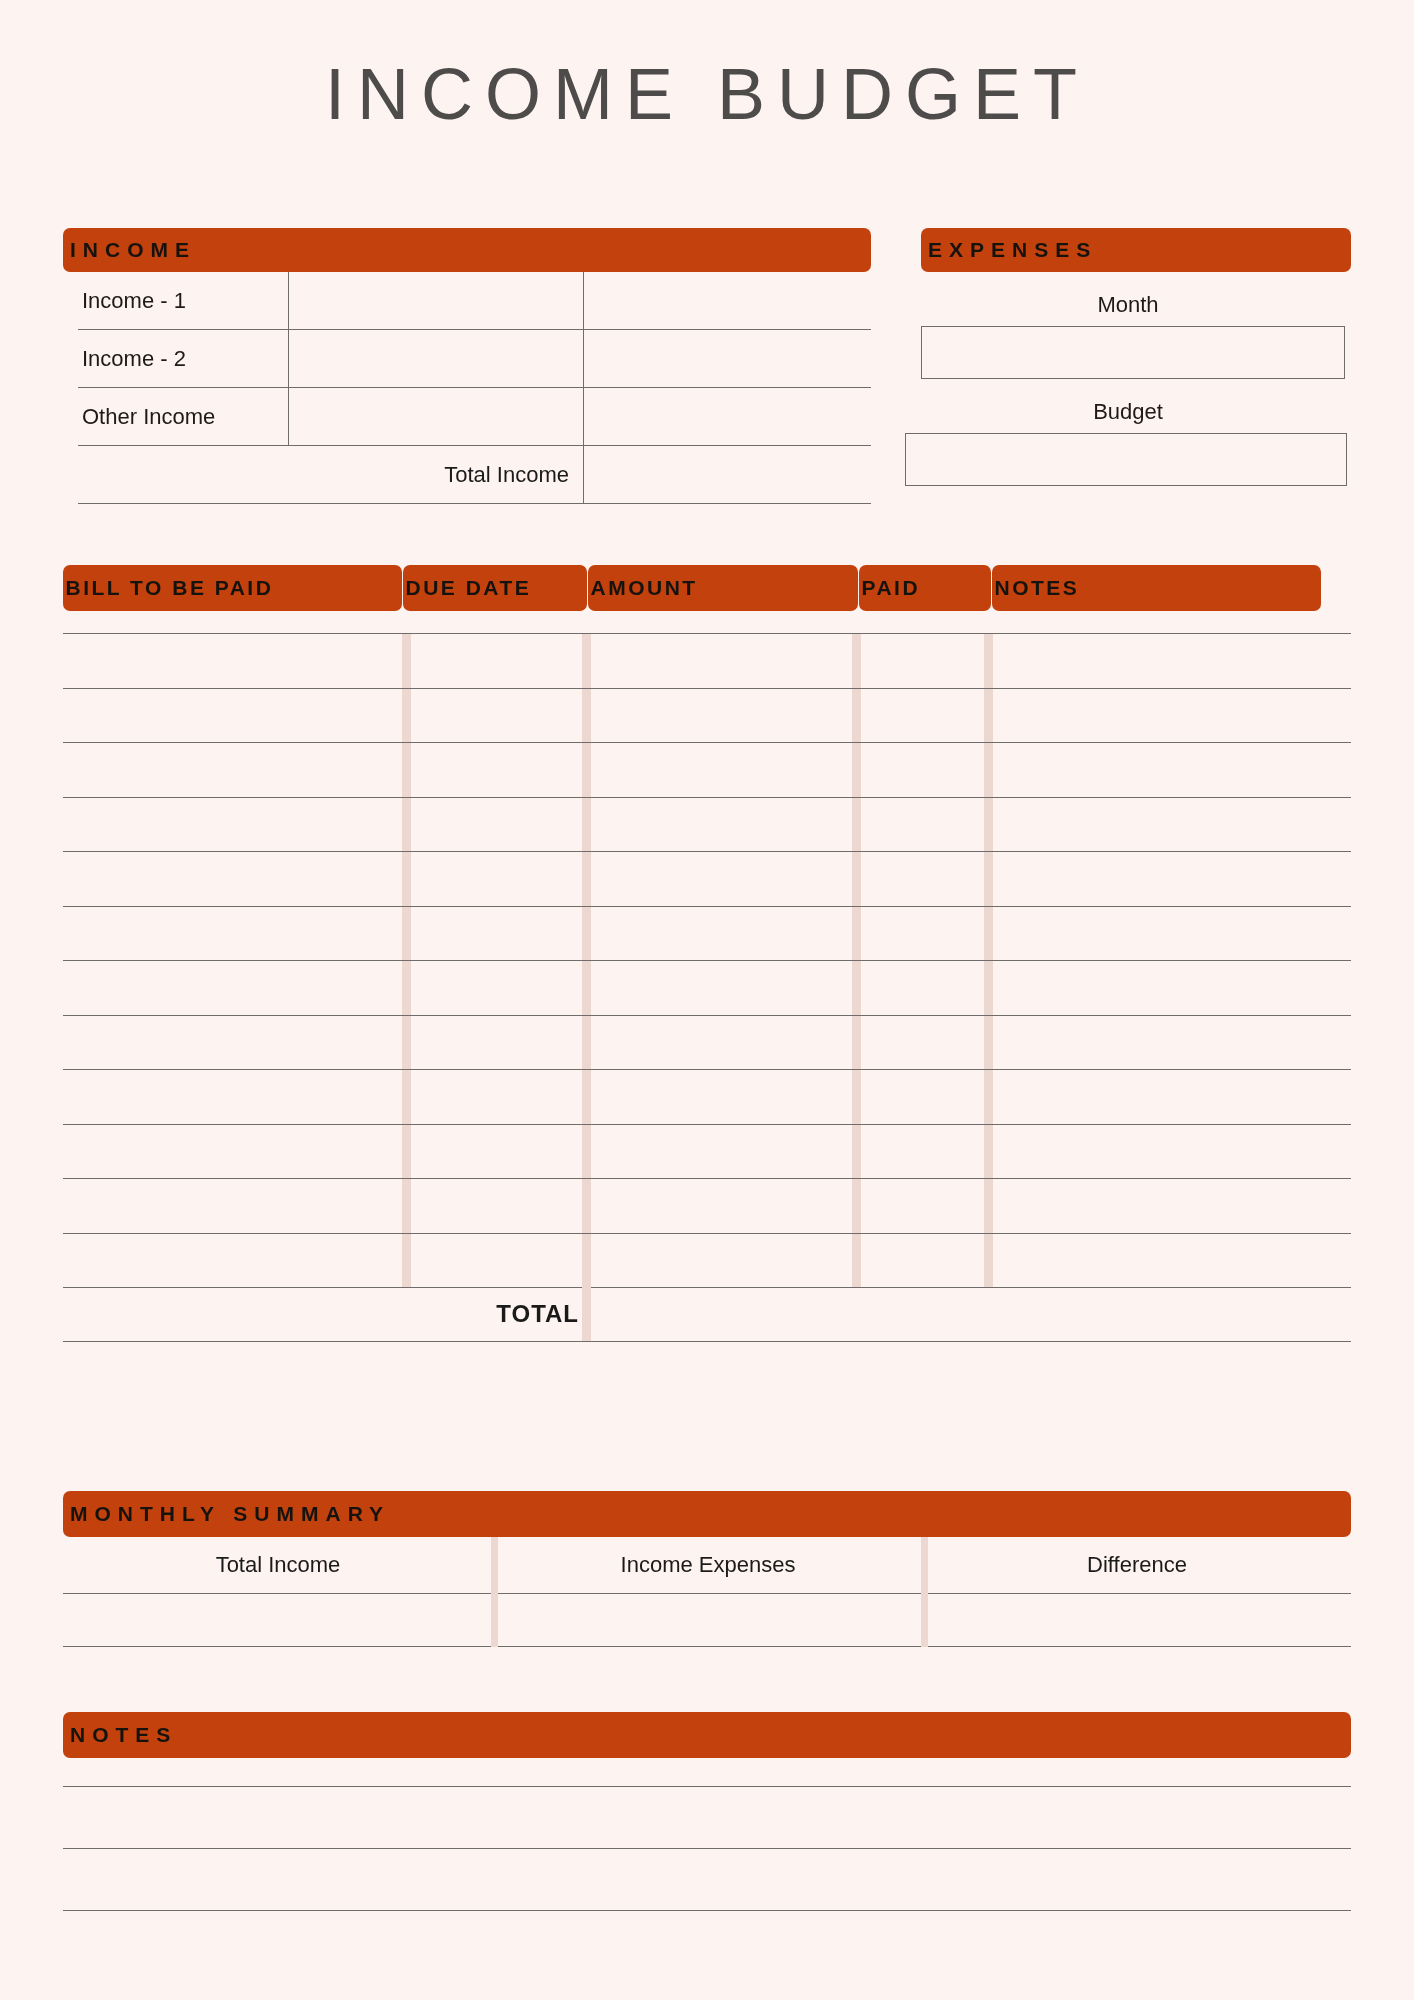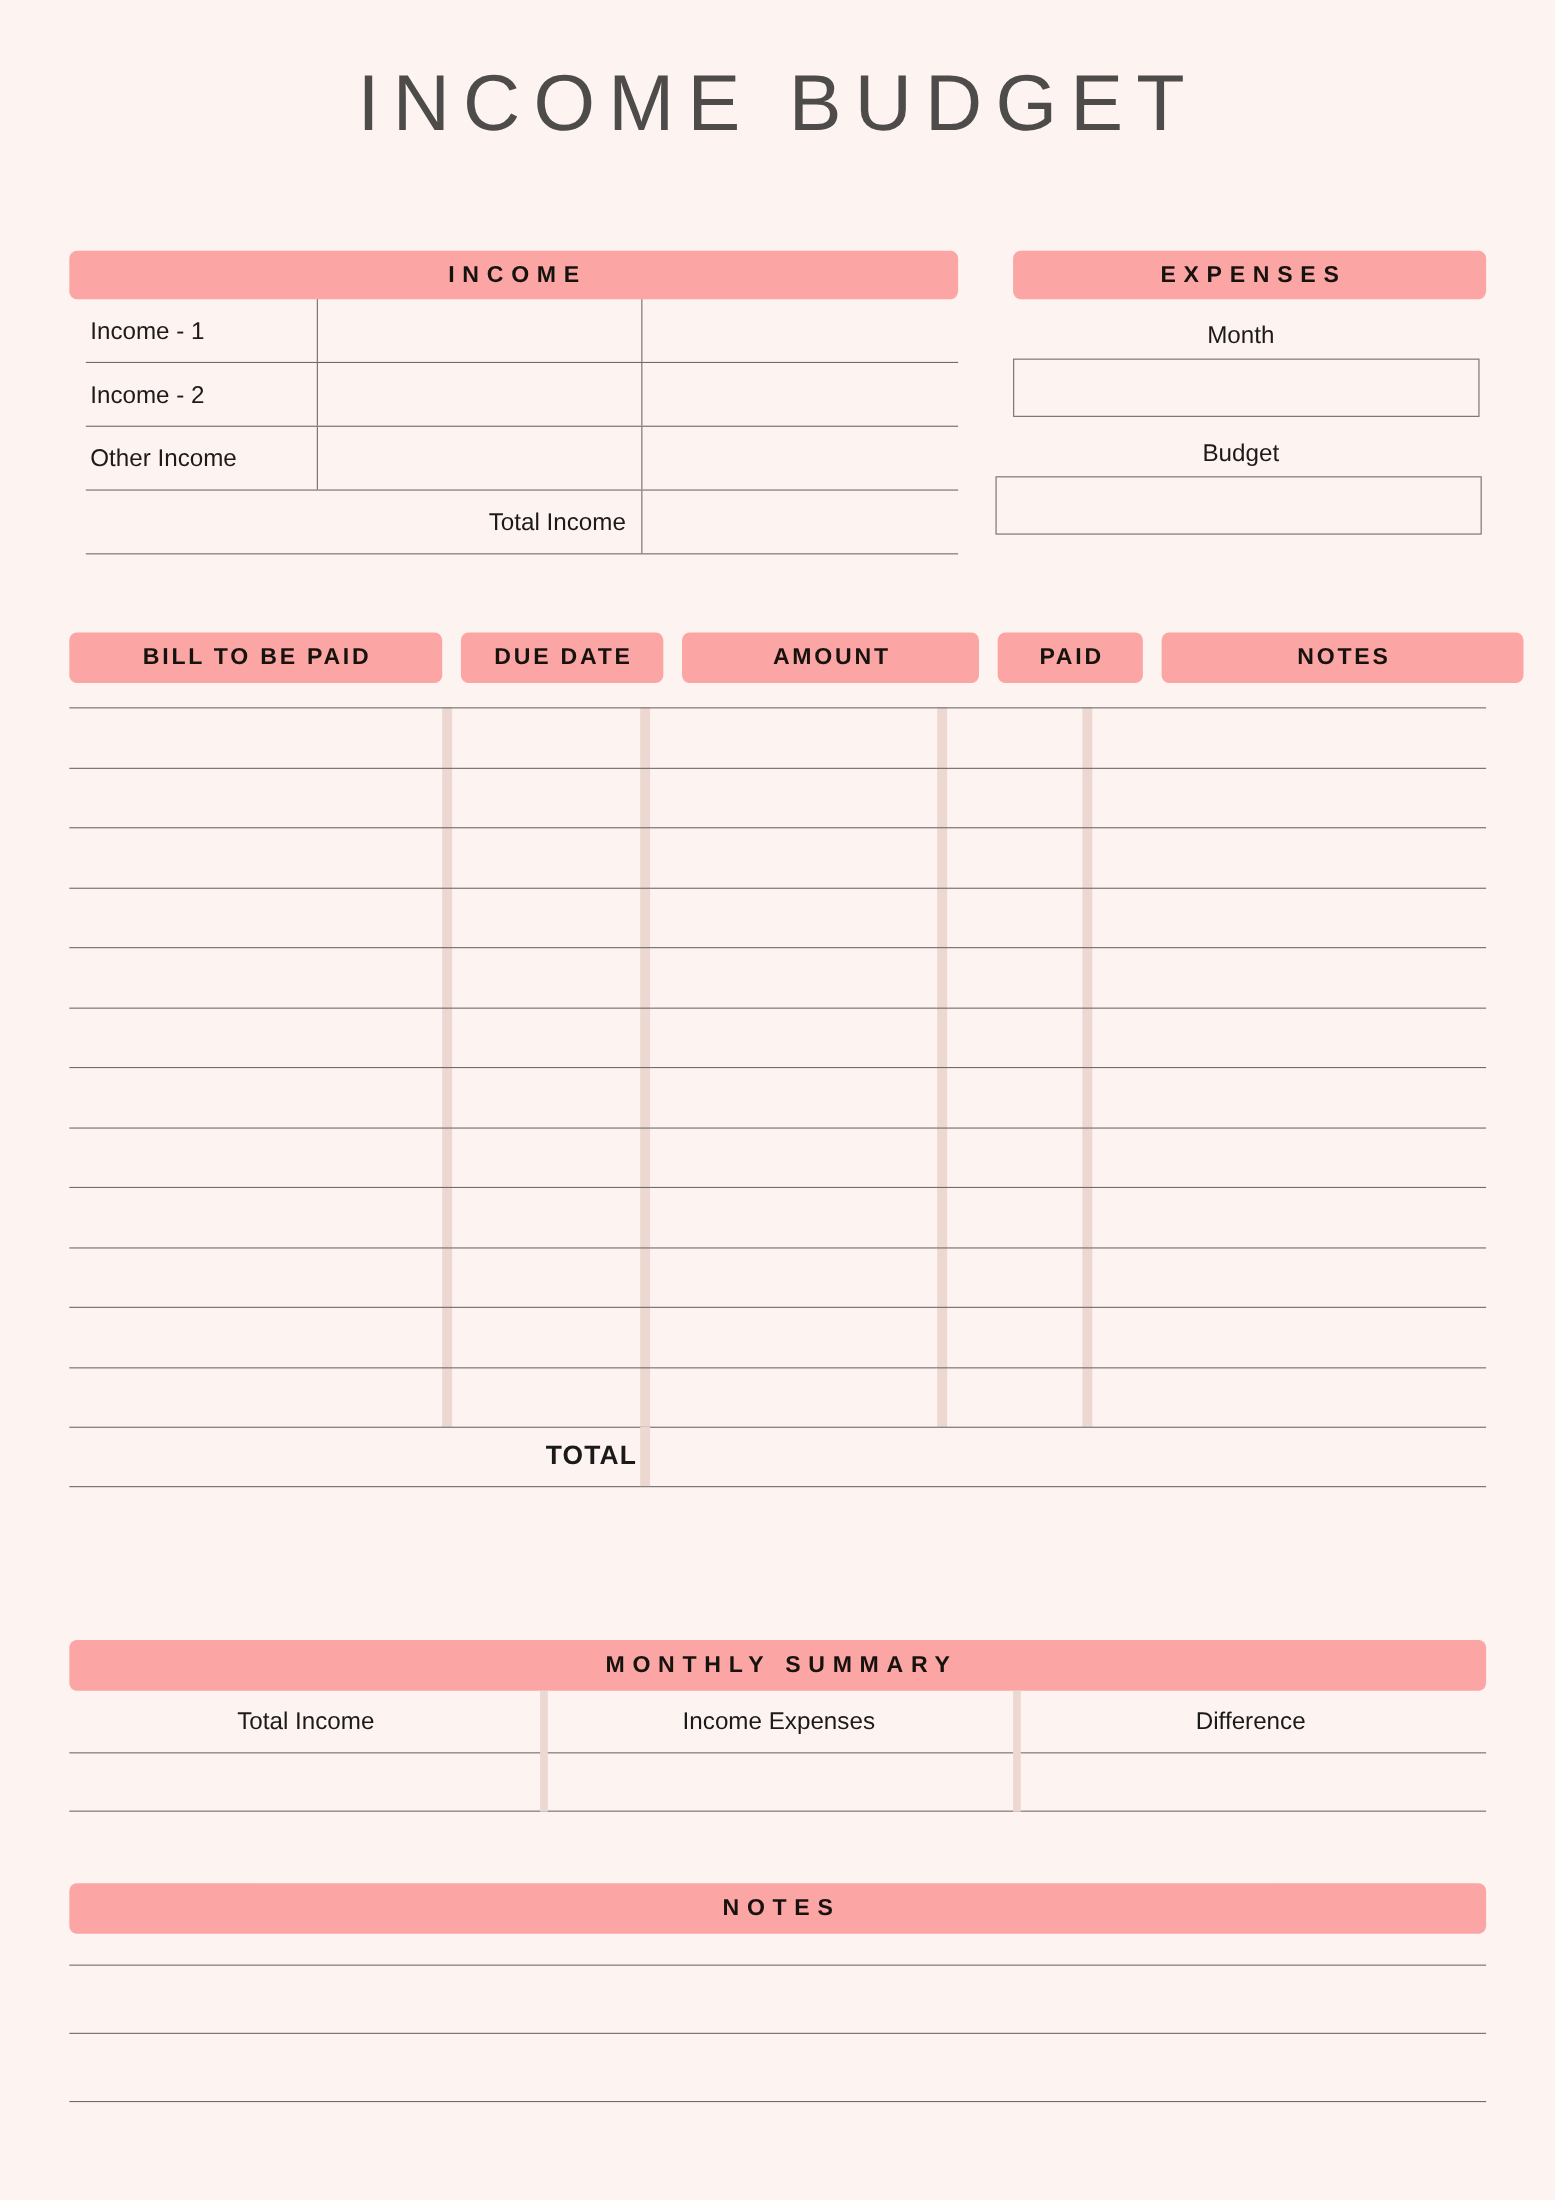--- a/index.html
+++ b/index.html
@@ -33,25 +33,24 @@
     font-size: 72px;
     font-weight: 300;
     letter-spacing: 12px;
     color: #4e4c4b;
     line-height: 1;
     white-space: nowrap;
   }
 
   
   .bar {
-    background: #fca5a5;
+    background: #c2410c;
     border-radius: 7px;
     display: flex;
     align-items: center;
-    justify-content: center;
     color: #16130f;
   }
   .bar-label {
     font-size: 21px;
     font-weight: 600;
     letter-spacing: 7px;
     text-indent: 7px;
   }
 
   
@@ -128,22 +127,21 @@
   
   #bills-table {
     position: absolute;
     left: 63px;
     top: 565px;
     width: 1288px;
   }
   .bills-head {
     display: flex;
     height: 46px;
-    gap: 17px;
-    margin-top: 10px;
+    gap: 1px;
   }
   .bills-head .bar { flex: none; }
   .bh-bill   { width: 339px; }
   .bh-due    { width: 184px; }
   .bh-amount { width: 270px; }
   .bh-paid   { width: 132px; }
   .bh-notes  { width: 329px; }
 
   .bills-body {
     position: relative;

